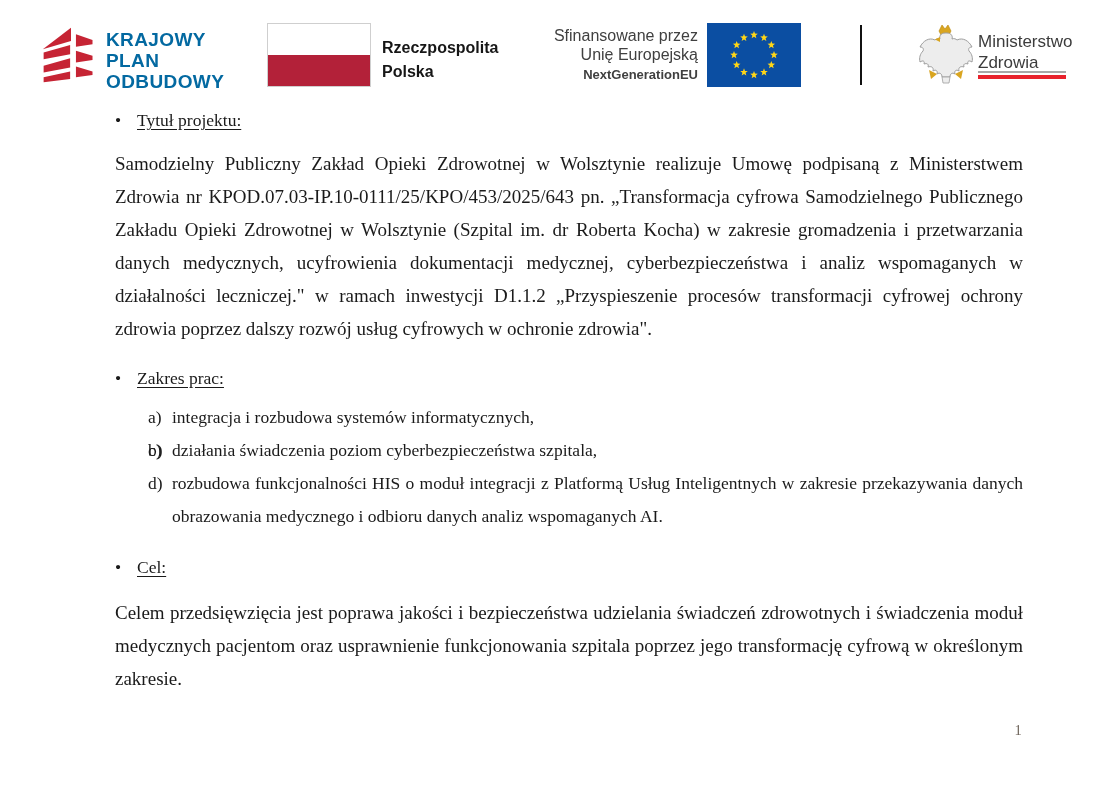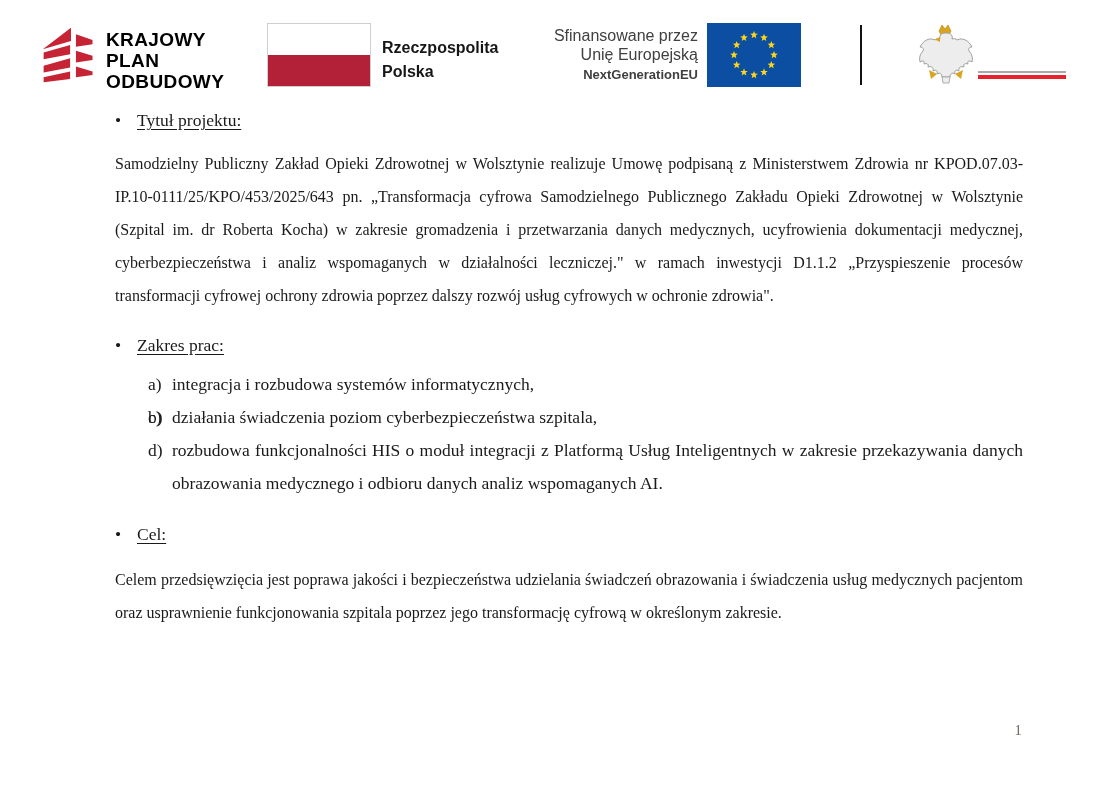--- a/index.html
+++ b/index.html
@@ -11,21 +11,21 @@
     color:#1a1a1a;
     overflow:hidden;
   }
   
   .hdr{position:absolute;left:0;top:0;width:1117px;height:100px;}
   .kpo-icon{position:absolute;left:36px;top:26px;width:60px;height:58px;}
   .kpo-text{
     position:absolute;left:106px;top:29px;
     font-family:"Liberation Sans", sans-serif;
     font-weight:bold;font-size:19px;line-height:21px;
-    color:#000000;letter-spacing:.4px;
+    color:#0369a1;letter-spacing:.4px;
   }
   .pl-flag{
     position:absolute;left:267px;top:23px;width:104px;height:64px;
     border:1px solid #cfcfcf;box-sizing:border-box;
   }
   .pl-flag .top{height:50%;background:#ffffff;}
   .pl-flag .bot{height:50%;background:#B32139;}
   .pl-name{
     position:absolute;left:382px;top:36px;
     font-family:"Liberation Sans", sans-serif;
@@ -50,21 +50,21 @@
   .mz-line-red{position:absolute;left:978px;top:75px;width:88px;height:4px;background:#E8222C;}
   
   .content{position:absolute;left:115px;top:0;width:908px;}
   .bullet-head{display:flex;margin:0;font-size:17.5px;line-height:33px;}
   .bullet-head .bullet{width:22px;flex:none;}
   .bullet-head .ht{text-decoration:underline;text-underline-offset:3px;}
   .h1{margin-top:104px;}
   .h2{margin-top:17px;}
   .h3{margin-top:18px;}
   .para{
-    margin:0;font-size:16px;line-height:33px;
+    margin:0;font-size:19px;line-height:33px;
     text-align:justify;
   }
   .p1{margin-top:10px;}
   .p2{margin-top:12px;}
   .wlist{margin-top:6px;}
   .li{
     position:relative;padding-left:57px;
     font-size:17.5px;line-height:33px;text-align:justify;
   }
   .li .li-label{position:absolute;left:33px;top:0;}
@@ -141,20 +141,24 @@
     <div class="eagle">
       <svg viewBox="0 0 60 62" width="60" height="62">
         <polygon points="23,9 26,3 29,7 32,3 35,9 33,13 25,13" fill="#D9A520" stroke="#B8860B" stroke-width="0.6"></polygon>
         <path d="M29 11 C25 11 23 14 24 17 C22 16 20 17 19 18 C13 15 7 19 4 25 C7 25 8 27 7 29 C4 32 3 36 4 40 C7 38 9 39 8 42 C11 41 13 42 12 45 C15 44 18 45 17 49 C20 47 22 49 21 52 C24 50 26 52 26 55 L34 55 C34 52 36 50 39 52 C38 49 40 47 43 49 C42 45 45 44 48 45 C47 42 49 41 52 42 C51 39 53 38 56 40 C57 36 56 32 53 29 C52 27 53 25 56 25 C53 19 47 15 41 18 C40 17 38 16 36 17 C37 14 35 11 31 11 Z" fill="#ededed" stroke="#9e9e9e" stroke-width="1"></path>
         <polygon points="24,15 19,17.5 24,20" fill="#D9A520"></polygon>
         <polygon points="26,55 34,55 33,61 27,61" fill="#ededed" stroke="#9e9e9e" stroke-width="0.8"></polygon>
         <path d="M13 48 L21 52 L15 57 Z" fill="#D9A520"></path>
         <path d="M47 48 L39 52 L45 57 Z" fill="#D9A520"></path>
       </svg>
     </div>
+    <div class="mz-text">
+      <div>Ministerstwo</div>
+      <div>Zdrowia</div>
+    </div>
     <div class="mz-line-gray"></div>
     <div class="mz-line-red"></div>
   </div>
 
   <div class="content">
 
     <div class="bullet-head h1">
       <span class="bullet">•</span>
       <span class="ht">Tytuł projektu:</span>
     </div>
@@ -182,17 +186,17 @@
         <span class="li-label">d)</span>
         <span>rozbudowa funkcjonalności HIS o moduł integracji z Platformą Usług Inteligentnych w zakresie przekazywania danych obrazowania medycznego i odbioru danych analiz wspomaganych AI.</span>
       </div>
     </div>
 
     <div class="bullet-head h3">
       <span class="bullet">•</span>
       <span class="ht">Cel:</span>
     </div>
 
-    <p class="para p2">Celem przedsięwzięcia jest poprawa jakości i bezpieczeństwa udzielania świadczeń obrazowania i świadczenia usług medycznych pacjentom oraz usprawnienie funkcjonowania szpitala poprzez jego transformację cyfrową w określonym zakresie.</p>
+    <p class="para p2">Celem przedsięwzięcia jest poprawa jakości i bezpieczeństwa udzielania świadczeń zdrowotnych i świadczenia moduł medycznych pacjentom oraz usprawnienie funkcjonowania szpitala poprzez jego transformację cyfrową w określonym zakresie.</p>
   </div>
 
   <div class="page-number">1</div>
 </div>
 
 </body></html>

